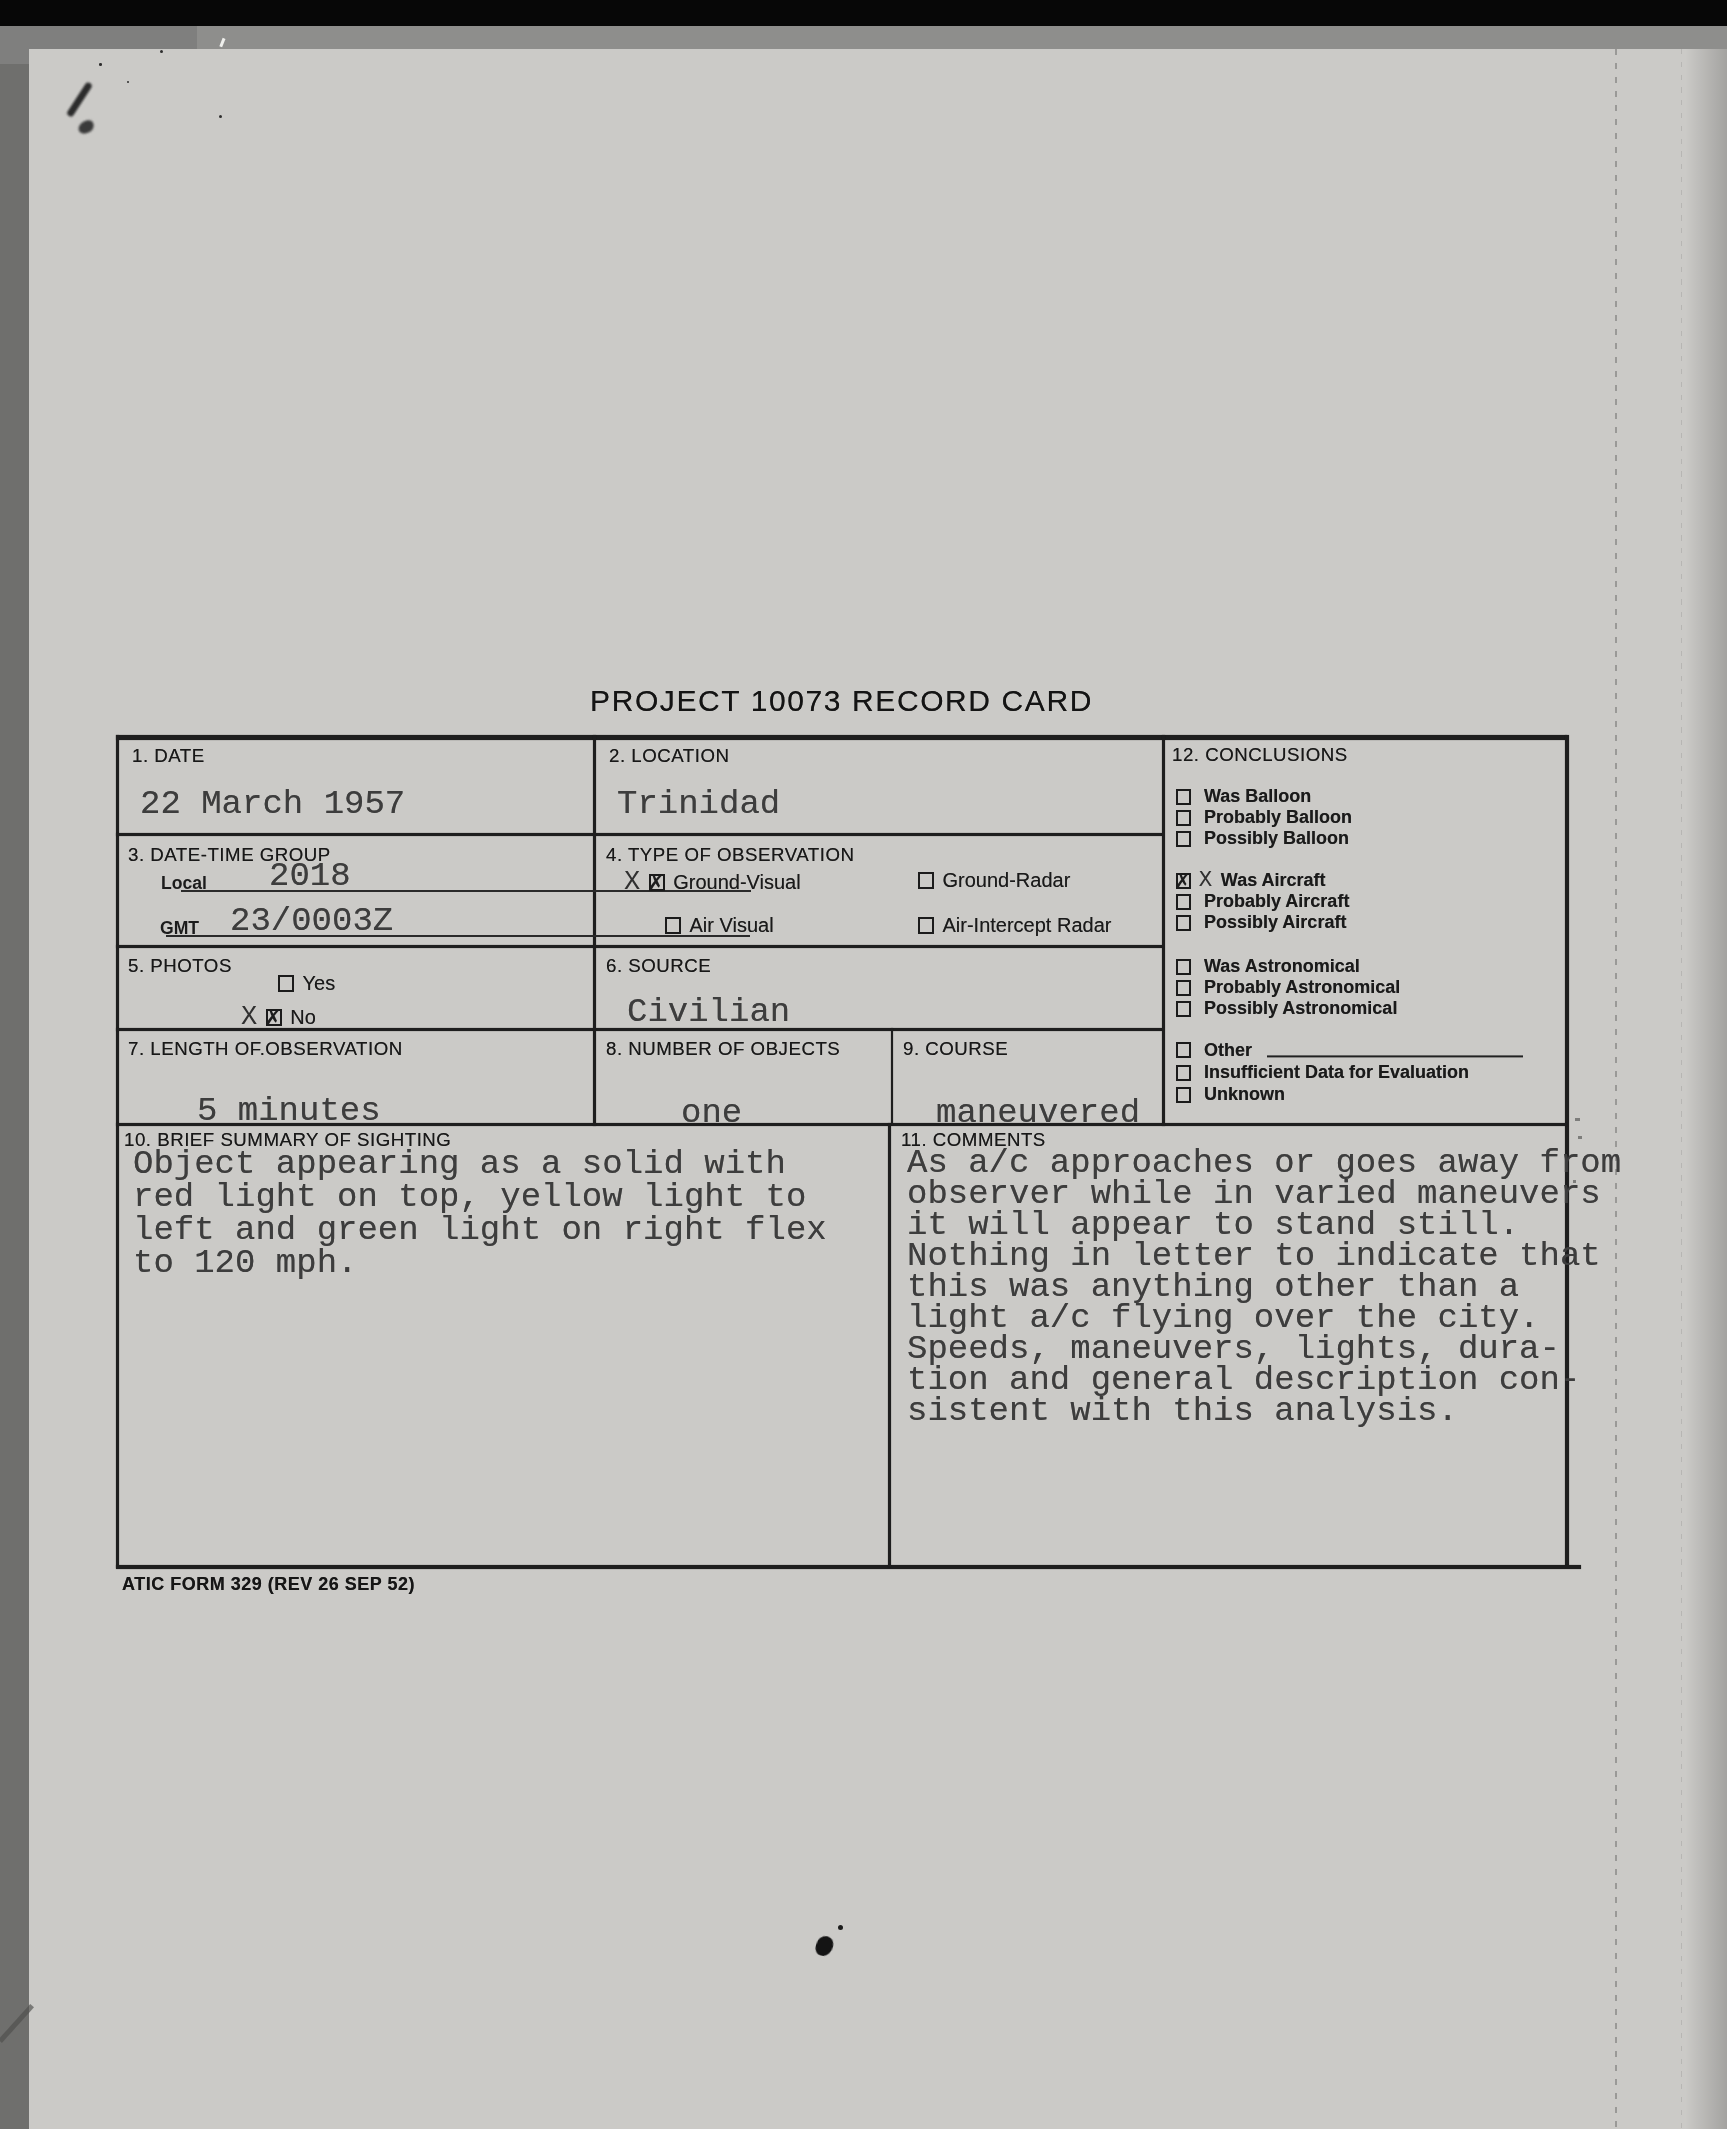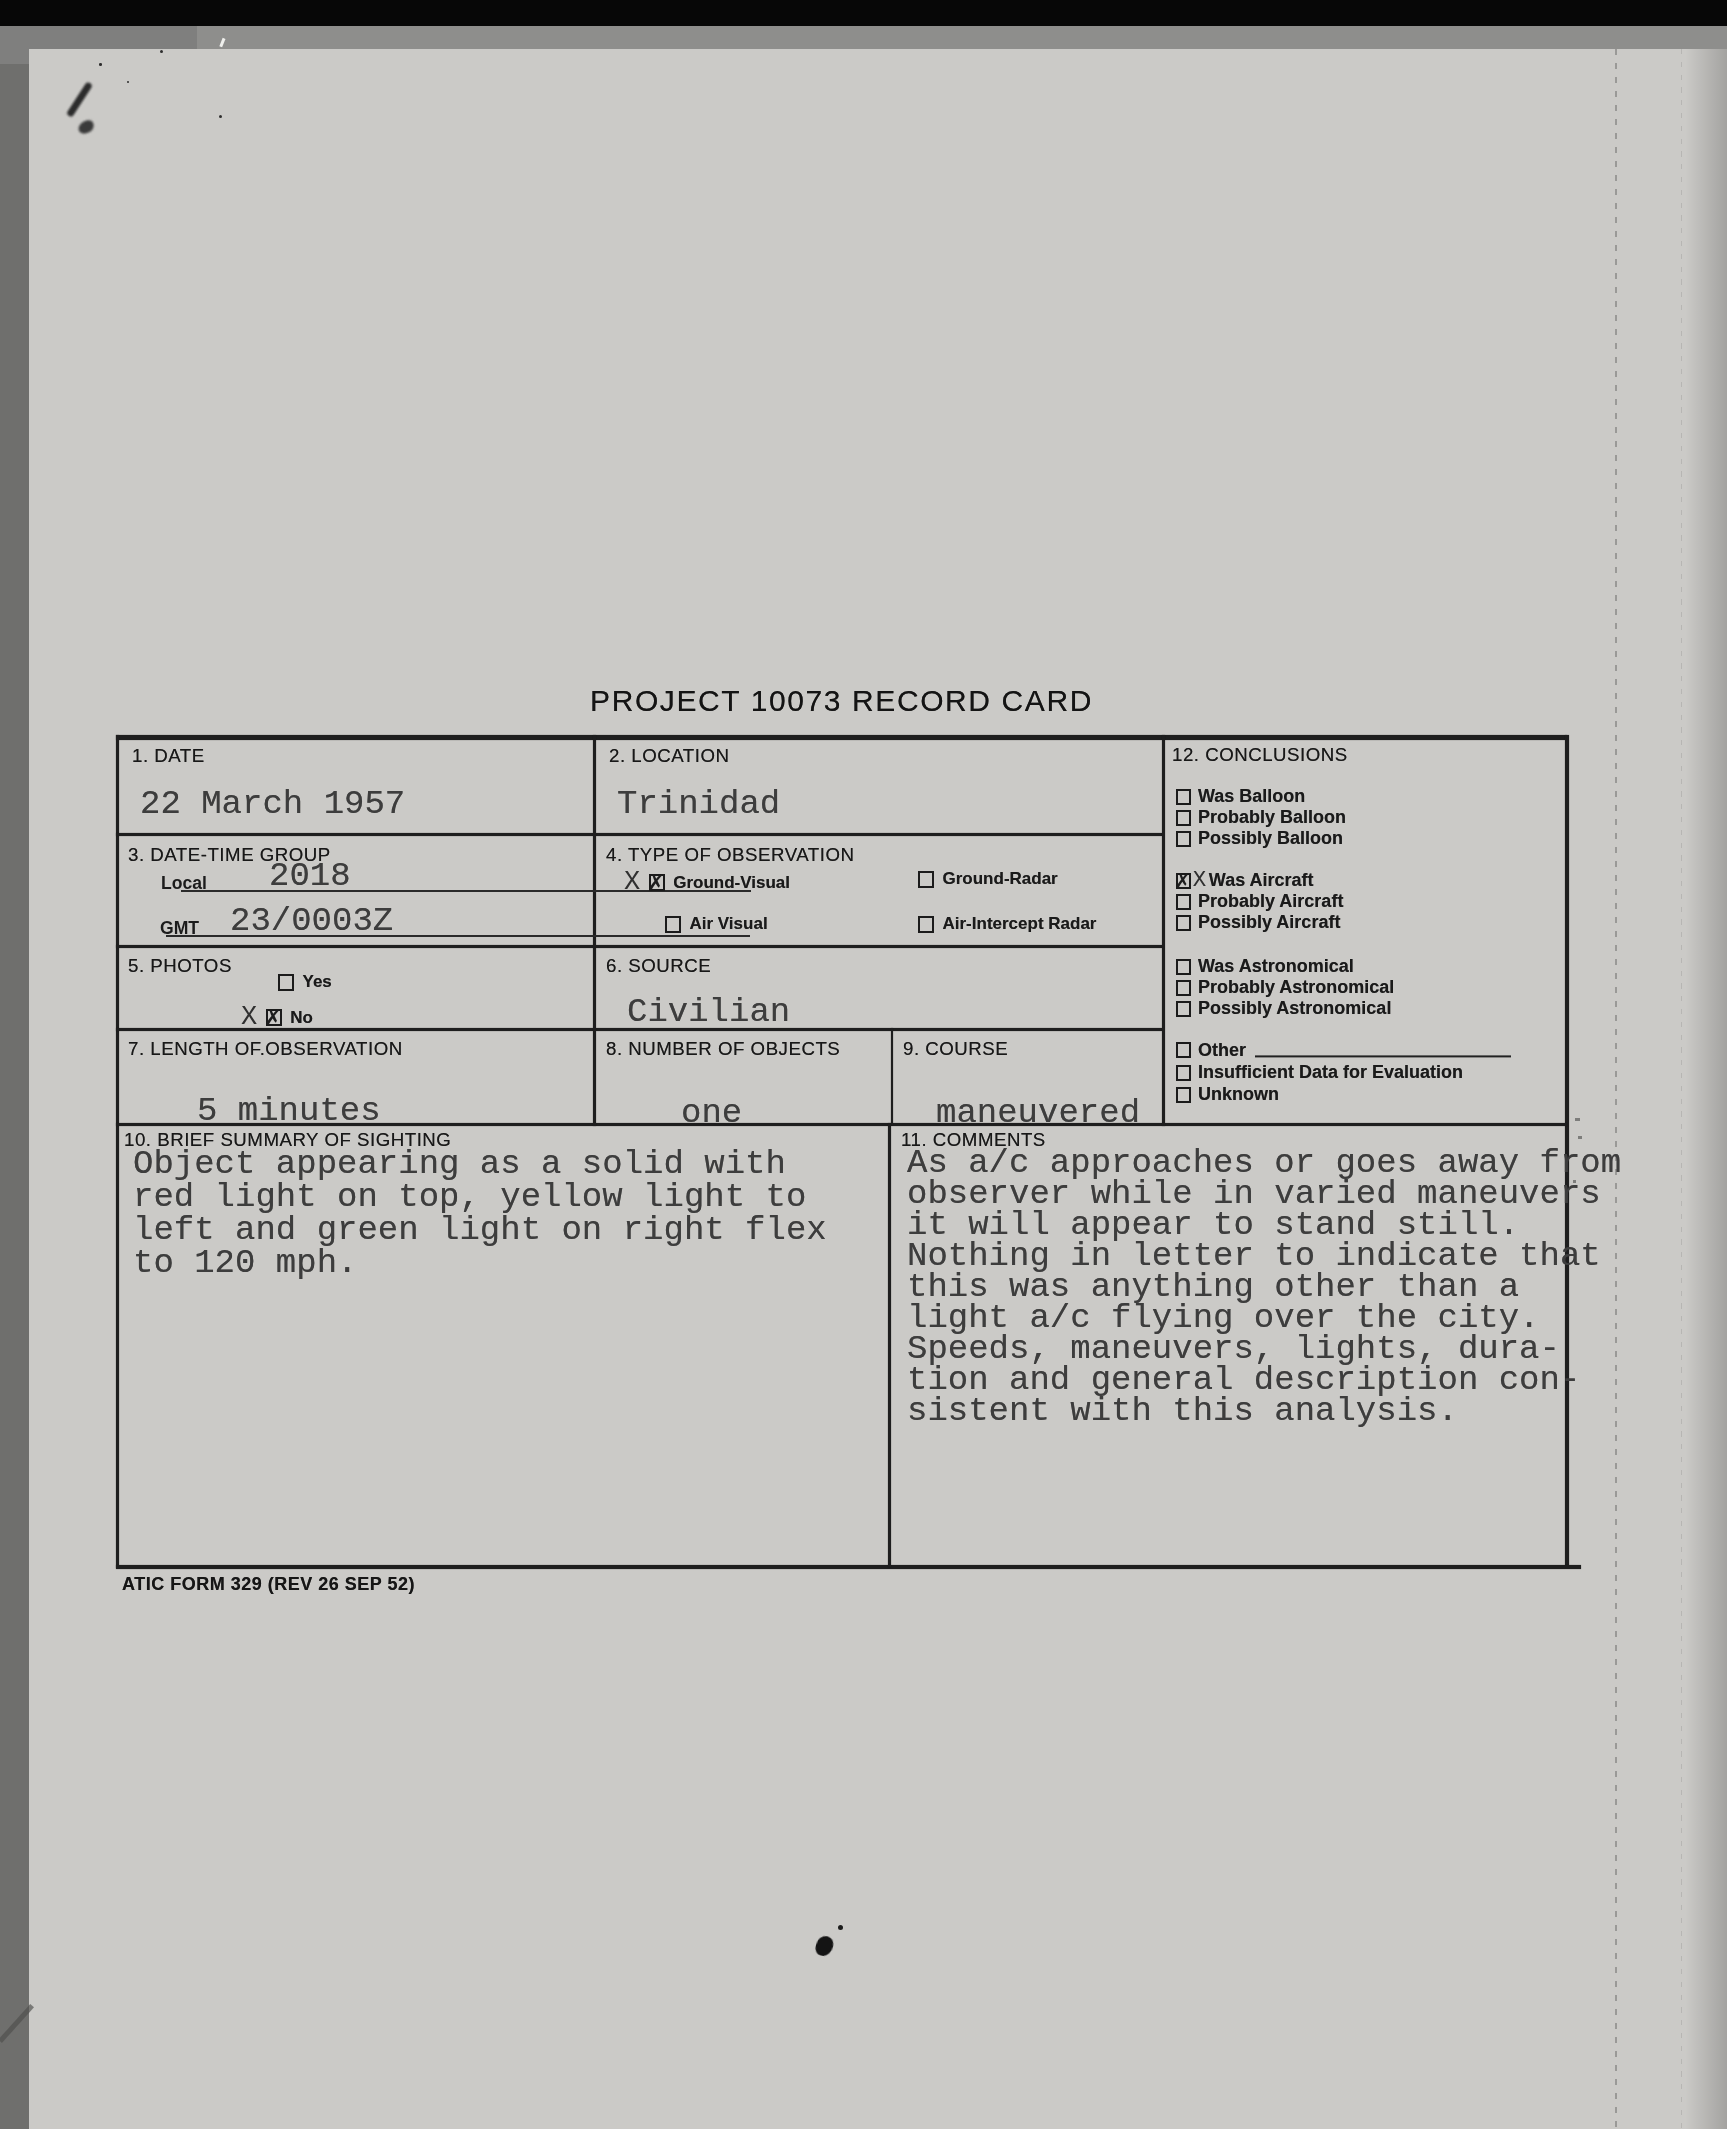--- a/index.html
+++ b/index.html
@@ -45,29 +45,29 @@
     position:absolute;font-size:18.7px;font-weight:400;letter-spacing:0.5px;color:#181818;
     text-shadow:0 0 0.5px rgba(10,10,10,.6);white-space:nowrap;
   }
   .type{
     position:absolute;font-family:"Liberation Mono",monospace;font-size:34px;color:#3d3d3d;
     text-shadow:0 0 0.5px rgba(55,55,55,.6);white-space:nowrap;
   }
   .small-lbl{position:absolute;font-size:17.6px;font-weight:700;color:#1c1c1c;white-space:nowrap;}
   .uline{position:absolute;border-bottom:2.1px solid #2a2a2a;filter:blur(0.2px);}
   .opt{position:absolute;display:flex;align-items:center;gap:8.5px;white-space:nowrap;}
-  .opt .olbl{font-size:17px;font-weight:700;color:#1a1a1a;text-shadow:0 0 0.5px rgba(10,10,10,.5);}
+  .opt .olbl{font-size:20px;font-weight:400;color:#1a1a1a;text-shadow:0 0 0.5px rgba(10,10,10,.5);}
   .cbx{width:16px;height:17px;border:2.7px solid #1b1b1b;box-sizing:border-box;position:relative;flex:0 0 auto;}
   .cbx.checked::before{
     content:"✗";position:absolute;left:-3.7px;top:-6.4px;
     font:700 21.3px "DejaVu Sans",sans-serif;color:#1d1d1d;
   }
   .typedx{font-family:"Liberation Mono",monospace;font-size:27px;color:#303030;line-height:1;}
   .conc-group{position:absolute;left:1176px;}
-  .citem{display:flex;align-items:center;gap:7px;height:21px;white-space:nowrap;text-align:center;}
+  .citem{display:flex;align-items:center;gap:13px;height:21px;white-space:nowrap;text-align:center;}
   .citem .clbl{font-size:18px;font-weight:700;color:#1a1a1a;text-shadow:0 0 0.5px rgba(10,10,10,.5);}
   .citem .cbx{width:15px;height:16px;border-width:2.7px;}
   .citem .cbx.checked::before{font-size:20px;left:-3.7px;top:-5.9px;}
   .other-line{display:inline-block;width:256px;border-bottom:2.1px solid #222;margin-left:2.1px;transform:translateY(6.4px);}
   .tw-lines div{font-family:"Liberation Mono",monospace;font-size:34px;color:#3d3d3d;
     text-shadow:0 0 0.5px rgba(55,55,55,.6);white-space:nowrap;}
   .summary-lines{position:absolute;left:133px;top:1148px;}
   .summary-lines div{line-height:33px;}
   .comments-lines{position:absolute;left:907px;top:1148px;}
   .comments-lines div{line-height:31px;}

